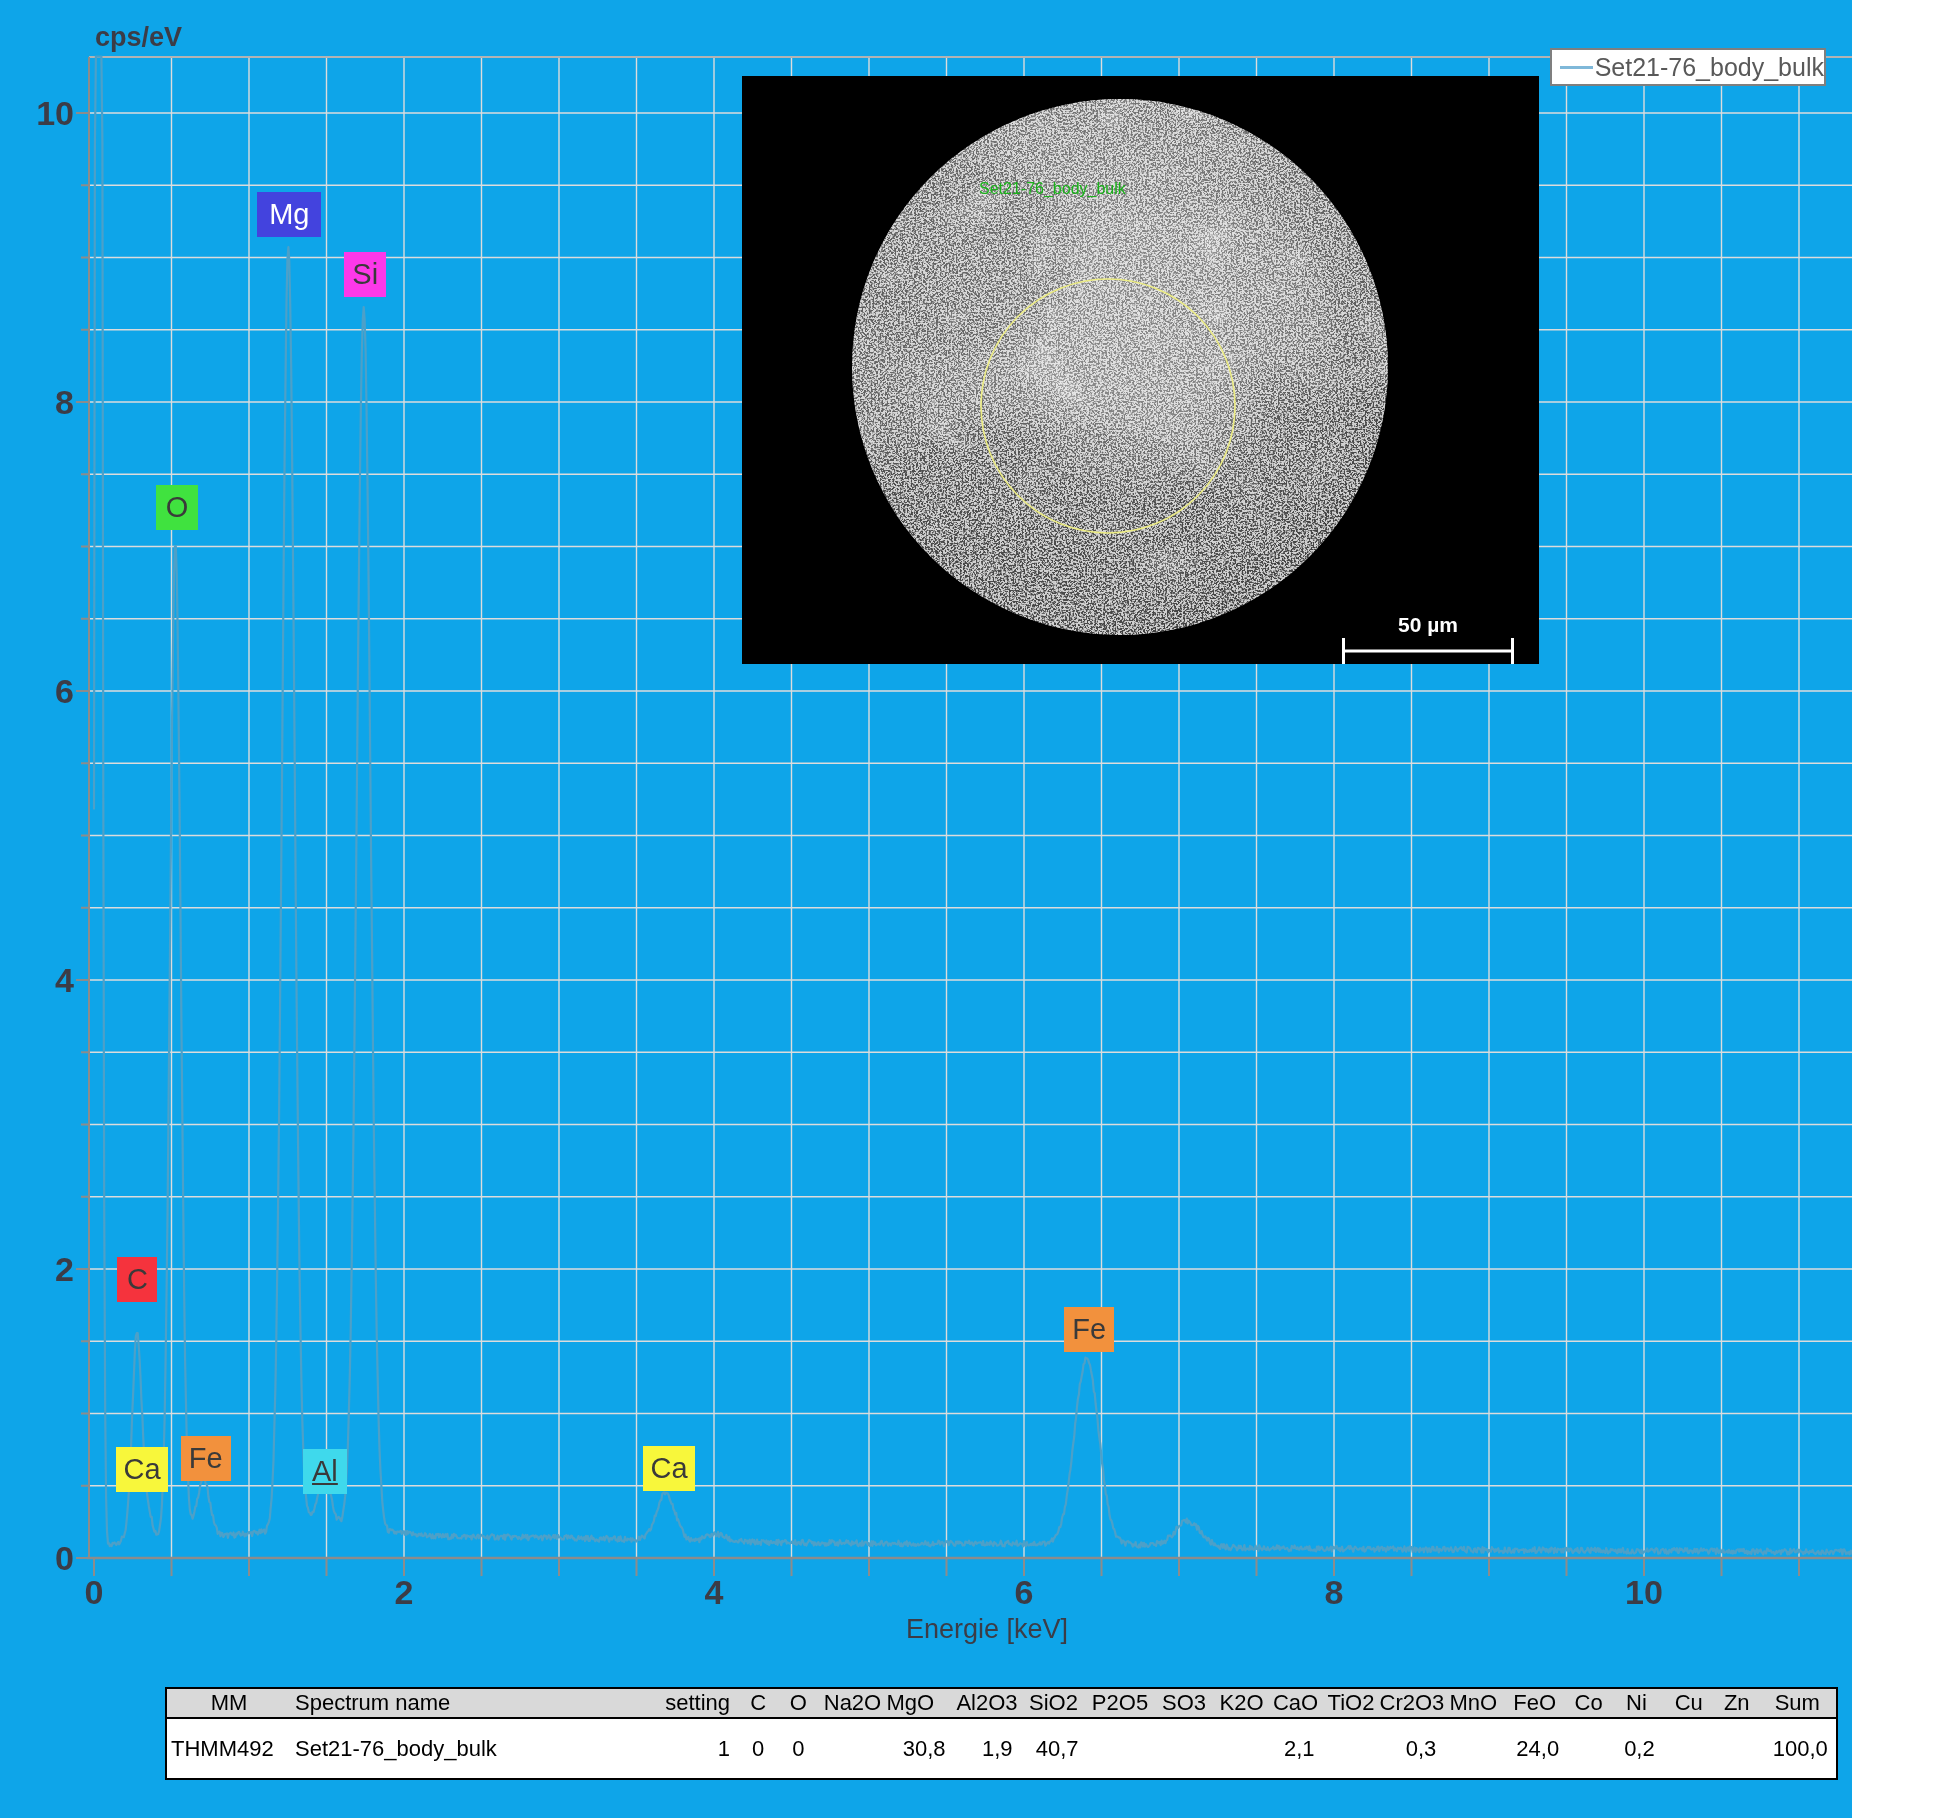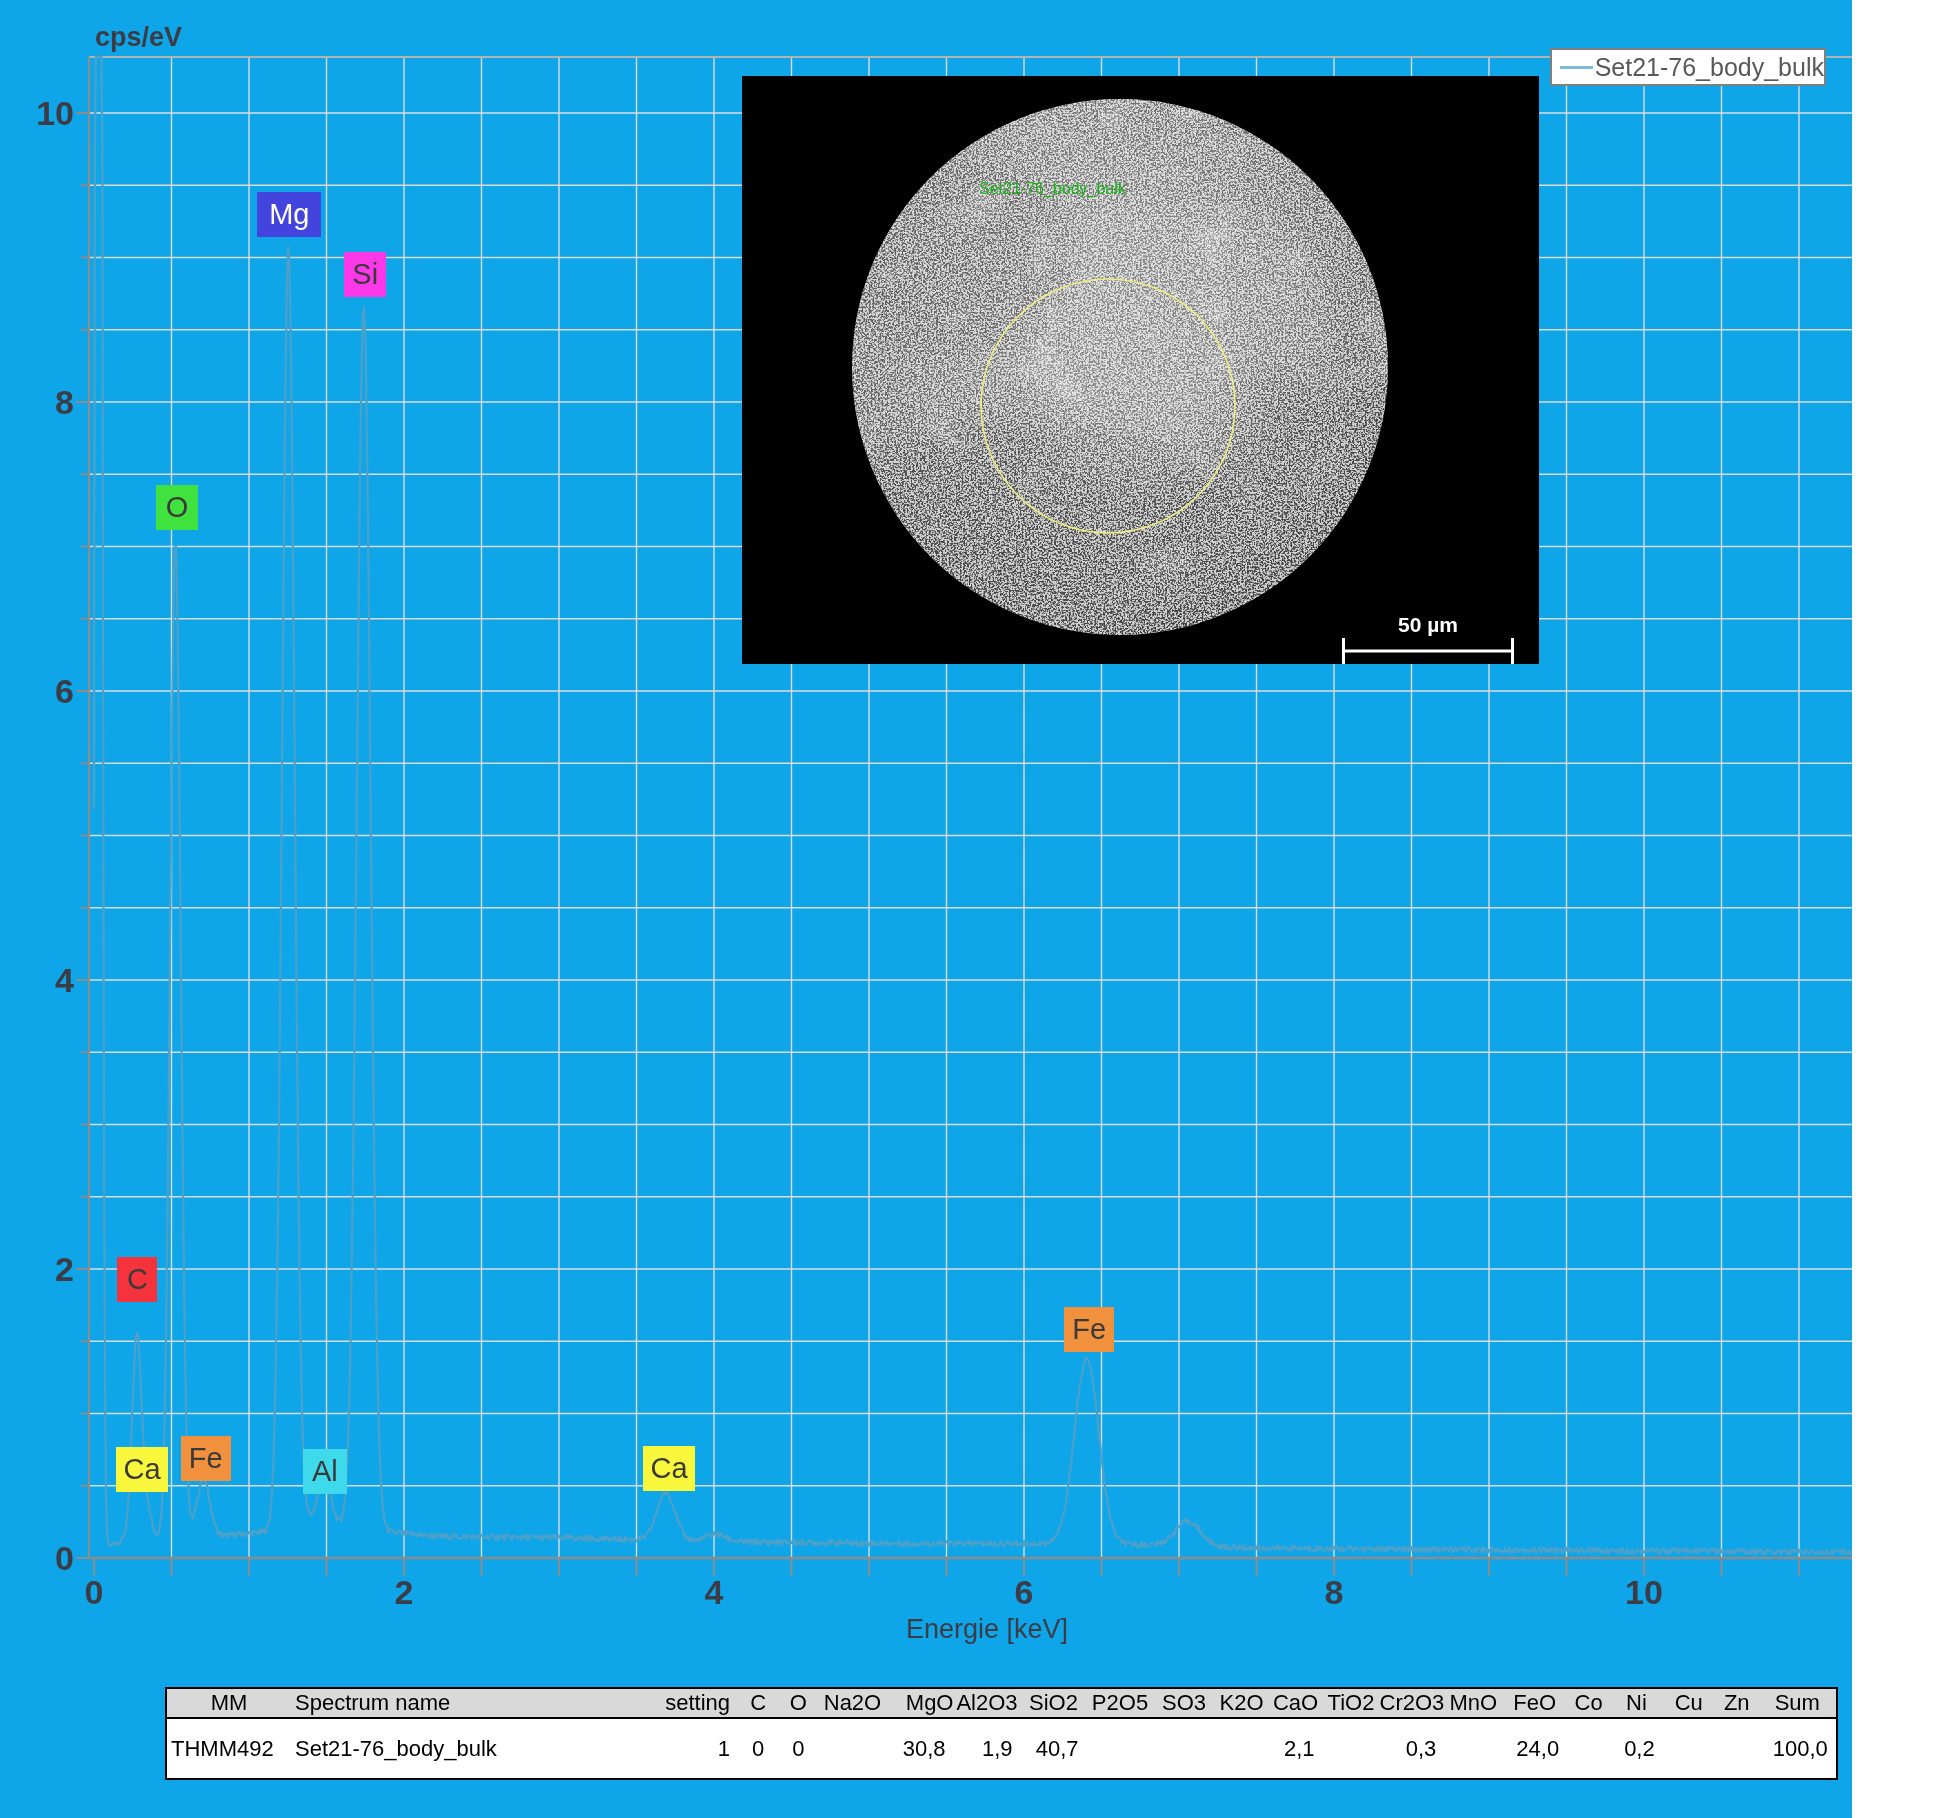--- a/index.html
+++ b/index.html
@@ -144,21 +144,21 @@
       </g>
       <path d="M94.0 809.4L94.9 145.7L95.9 56.6L96.8 56.6L97.7 56.6L98.7 56.6L99.6 56.6L100.5 56.6L101.4 56.6L102.4 142.8L103.3 800.7L104.2 1203.2L105.2 1412.3L106.1 1497.2L107.0 1531.2L108.0 1543.6L108.9 1543.2L109.8 1546.2L110.7 1544.6L111.7 1546.0L112.6 1542.9L113.5 1543.6L114.5 1542.5L115.4 1543.5L116.3 1544.8L117.3 1543.3L118.2 1541.9L119.1 1544.3L120.0 1542.9L121.0 1540.7L121.9 1536.5L122.8 1536.7L123.8 1537.2L124.7 1533.4L125.6 1530.3L126.5 1521.9L127.5 1510.6L128.4 1498.7L129.3 1485.5L130.3 1464.4L131.2 1442.9L132.1 1416.5L133.1 1394.4L134.0 1372.6L134.9 1350.5L135.8 1336.4L136.8 1333.1L137.7 1333.2L138.6 1344.1L139.6 1359.2L140.5 1377.3L141.4 1399.8L142.4 1417.3L143.3 1438.8L144.2 1457.1L145.2 1468.9L146.1 1482.8L147.0 1493.3L147.9 1500.0L148.9 1506.7L149.8 1511.8L150.7 1516.9L151.7 1516.9L152.6 1525.4L153.5 1528.5L154.4 1531.6L155.4 1531.0L156.3 1534.7L157.2 1534.4L158.2 1533.9L159.1 1531.1L160.0 1525.0L161.0 1518.0L161.9 1504.9L162.8 1483.5L163.8 1452.0L164.7 1414.9L165.6 1359.8L166.5 1297.2L167.5 1217.8L168.4 1123.7L169.3 1023.5L170.3 918.5L171.2 812.9L172.1 716.9L173.1 635.2L174.0 576.6L174.9 546.5L175.8 546.1L176.8 574.8L177.7 633.2L178.6 716.1L179.6 811.2L180.5 915.2L181.4 1021.0L182.4 1122.0L183.3 1212.7L184.2 1295.0L185.1 1360.5L186.1 1409.3L187.0 1449.4L187.9 1473.5L188.9 1497.6L189.8 1509.3L190.7 1514.4L191.7 1515.2L192.6 1518.7L193.5 1515.7L194.4 1511.8L195.4 1506.5L196.3 1506.1L197.2 1498.8L198.2 1497.4L199.1 1492.9L200.0 1486.1L200.9 1483.1L201.9 1480.7L202.8 1476.9L203.7 1479.9L204.7 1477.5L205.6 1483.9L206.5 1484.2L207.5 1487.0L208.4 1496.5L209.3 1501.9L210.3 1502.6L211.2 1510.0L212.1 1515.1L213.0 1515.1L214.0 1522.7L214.9 1524.9L215.8 1525.4L216.8 1527.8L217.7 1533.9L218.6 1532.0L219.6 1531.6L220.5 1536.2L221.4 1532.9L222.3 1533.1L223.3 1537.0L224.2 1535.7L225.1 1533.8L226.1 1533.9L227.0 1533.3L227.9 1537.8L228.8 1534.0L229.8 1533.3L230.7 1532.7L231.6 1534.5L232.6 1535.1L233.5 1532.5L234.4 1537.6L235.4 1537.1L236.3 1533.4L237.2 1534.4L238.2 1532.2L239.1 1531.8L240.0 1534.1L240.9 1535.6L241.9 1535.1L242.8 1531.7L243.7 1533.6L244.7 1536.3L245.6 1533.7L246.5 1535.5L247.4 1533.9L248.4 1532.2L249.3 1532.0L250.2 1533.3L251.2 1532.2L252.1 1535.9L253.0 1531.8L254.0 1530.9L254.9 1531.2L255.8 1532.8L256.8 1531.9L257.7 1534.5L258.6 1533.2L259.5 1529.7L260.5 1533.2L261.4 1529.4L262.3 1532.2L263.3 1530.6L264.2 1529.5L265.1 1533.6L266.1 1532.0L267.0 1525.7L267.9 1524.3L268.8 1522.1L269.8 1518.5L270.7 1507.7L271.6 1498.5L272.6 1480.0L273.5 1460.2L274.4 1424.9L275.4 1387.4L276.3 1338.9L277.2 1273.8L278.1 1201.7L279.1 1113.0L280.0 1013.5L280.9 906.3L281.9 790.4L282.8 674.6L283.7 560.3L284.6 458.0L285.6 371.5L286.5 302.2L287.4 259.7L288.4 247.1L289.3 261.7L290.2 303.6L291.2 368.1L292.1 455.4L293.0 558.8L294.0 672.1L294.9 785.3L295.8 902.5L296.7 1008.0L297.7 1108.4L298.6 1194.6L299.5 1269.6L300.5 1332.5L301.4 1379.7L302.3 1420.2L303.3 1449.7L304.2 1474.0L305.1 1487.3L306.0 1496.2L307.0 1505.9L307.9 1507.8L308.8 1512.3L309.8 1512.7L310.7 1514.9L311.6 1514.6L312.5 1511.8L313.5 1512.1L314.4 1508.7L315.3 1504.6L316.3 1502.7L317.2 1497.7L318.1 1493.9L319.1 1491.6L320.0 1490.4L320.9 1486.0L321.9 1483.6L322.8 1479.4L323.7 1477.3L324.6 1479.4L325.6 1479.9L326.5 1480.5L327.4 1485.4L328.4 1486.4L329.3 1493.4L330.2 1491.7L331.1 1495.7L332.1 1500.1L333.0 1506.7L333.9 1511.1L334.9 1513.3L335.8 1514.2L336.7 1519.7L337.7 1518.0L338.6 1516.9L339.5 1517.6L340.5 1519.8L341.4 1521.2L342.3 1517.3L343.2 1511.0L344.2 1504.6L345.1 1496.9L346.0 1485.0L347.0 1466.1L347.9 1444.6L348.8 1413.6L349.8 1376.1L350.7 1329.9L351.6 1271.5L352.5 1207.3L353.5 1131.8L354.4 1046.0L355.3 953.9L356.3 854.8L357.2 754.4L358.1 654.7L359.1 559.0L360.0 475.8L360.9 405.9L361.8 352.9L362.8 319.3L363.7 307.0L364.6 319.0L365.6 351.1L366.5 405.3L367.4 476.7L368.4 562.2L369.3 654.0L370.2 757.0L371.1 857.0L372.1 953.5L373.0 1049.2L373.9 1134.3L374.9 1208.7L375.8 1276.8L376.7 1332.7L377.7 1378.6L378.6 1419.3L379.5 1448.6L380.4 1469.5L381.4 1485.9L382.3 1501.8L383.2 1510.3L384.2 1518.3L385.1 1523.4L386.0 1525.1L387.0 1525.5L387.9 1532.0L388.8 1532.7L389.7 1529.1L390.7 1529.3L391.6 1530.2L392.5 1529.7L393.5 1530.7L394.4 1533.4L395.3 1532.0L396.3 1533.7L397.2 1531.5L398.1 1531.6L399.0 1532.1L400.0 1531.2L400.9 1530.9L401.8 1533.9L402.8 1531.8L403.7 1531.3L404.6 1534.6L405.6 1531.0L406.5 1534.7L407.4 1531.0L408.3 1533.5L409.3 1531.7L410.2 1531.9L411.1 1532.9L412.1 1535.3L413.0 1532.3L413.9 1534.6L414.8 1534.3L415.8 1534.2L416.7 1536.4L417.6 1536.2L418.6 1533.9L419.5 1533.8L420.4 1535.4L421.4 1533.4L422.3 1535.9L423.2 1536.1L424.1 1535.7L425.1 1533.2L426.0 1534.1L426.9 1537.3L427.9 1536.4L428.8 1536.4L429.7 1533.8L430.7 1535.9L431.6 1538.3L432.5 1534.4L433.4 1538.3L434.4 1536.2L435.3 1538.4L436.2 1534.1L437.2 1534.8L438.1 1533.8L439.0 1537.1L440.0 1534.1L440.9 1535.7L441.8 1537.5L442.8 1534.0L443.7 1536.9L444.6 1537.0L445.5 1534.2L446.5 1536.6L447.4 1534.0L448.3 1539.2L449.3 1539.2L450.2 1537.7L451.1 1538.7L452.1 1534.7L453.0 1537.7L453.9 1533.8L454.8 1535.7L455.8 1534.7L456.7 1536.4L457.6 1538.2L458.6 1538.2L459.5 1538.3L460.4 1538.1L461.4 1538.5L462.3 1535.8L463.2 1536.4L464.1 1534.8L465.1 1535.3L466.0 1538.8L466.9 1535.4L467.9 1536.3L468.8 1536.1L469.7 1536.9L470.7 1536.2L471.6 1539.5L472.5 1535.2L473.4 1534.7L474.4 1537.2L475.3 1537.6L476.2 1538.5L477.2 1535.3L478.1 1534.7L479.0 1538.1L480.0 1536.1L480.9 1534.7L481.8 1535.4L482.7 1536.7L483.7 1536.1L484.6 1537.7L485.5 1537.5L486.5 1537.9L487.4 1535.6L488.3 1539.6L489.3 1537.9L490.2 1536.4L491.1 1535.0L492.0 1534.2L493.0 1535.3L493.9 1535.2L494.8 1539.5L495.8 1539.3L496.7 1538.5L497.6 1535.7L498.5 1539.7L499.5 1536.6L500.4 1536.3L501.3 1535.8L502.3 1535.9L503.2 1538.7L504.1 1534.7L505.1 1539.9L506.0 1535.1L506.9 1535.7L507.8 1534.4L508.8 1535.3L509.7 1535.7L510.6 1537.6L511.6 1539.6L512.5 1536.0L513.4 1536.9L514.4 1535.8L515.3 1536.1L516.2 1536.2L517.1 1537.4L518.1 1538.8L519.0 1536.9L519.9 1537.9L520.9 1539.4L521.8 1538.5L522.7 1534.7L523.7 1537.6L524.6 1536.6L525.5 1534.9L526.5 1538.4L527.4 1535.1L528.3 1540.2L529.2 1537.9L530.2 1536.4L531.1 1536.3L532.0 1535.8L533.0 1535.4L533.9 1535.8L534.8 1537.6L535.8 1535.4L536.7 1537.1L537.6 1536.5L538.5 1539.0L539.5 1537.6L540.4 1536.4L541.3 1535.9L542.3 1540.3L543.2 1537.6L544.1 1535.3L545.0 1536.1L546.0 1535.9L546.9 1538.8L547.8 1537.8L548.8 1535.2L549.7 1536.0L550.6 1539.4L551.6 1537.7L552.5 1537.0L553.4 1535.1L554.4 1538.1L555.3 1535.0L556.2 1537.3L557.1 1538.9L558.1 1535.0L559.0 1537.1L559.9 1537.3L560.9 1537.9L561.8 1539.4L562.7 1539.1L563.7 1539.5L564.6 1536.1L565.5 1535.9L566.4 1535.2L567.4 1538.7L568.3 1535.5L569.2 1537.2L570.2 1538.1L571.1 1535.7L572.0 1535.8L573.0 1538.7L573.9 1538.2L574.8 1540.4L575.7 1539.7L576.7 1540.6L577.6 1538.5L578.5 1536.1L579.5 1538.9L580.4 1538.2L581.3 1536.7L582.3 1539.5L583.2 1538.8L584.1 1537.2L585.0 1541.1L586.0 1535.9L586.9 1539.4L587.8 1536.1L588.8 1541.0L589.7 1541.0L590.6 1537.5L591.5 1535.7L592.5 1539.2L593.4 1537.9L594.3 1539.5L595.3 1541.2L596.2 1539.4L597.1 1539.7L598.1 1541.1L599.0 1541.6L599.9 1537.8L600.9 1537.4L601.8 1539.7L602.7 1539.5L603.6 1537.0L604.6 1540.4L605.5 1538.6L606.4 1536.0L607.4 1536.6L608.3 1538.6L609.2 1541.8L610.1 1538.4L611.1 1538.2L612.0 1539.5L612.9 1538.2L613.9 1536.8L614.8 1536.3L615.7 1540.2L616.7 1539.7L617.6 1541.5L618.5 1537.0L619.5 1540.9L620.4 1536.4L621.3 1539.5L622.2 1541.2L623.2 1540.6L624.1 1541.8L625.0 1536.8L626.0 1540.2L626.9 1540.5L627.8 1538.7L628.8 1539.4L629.7 1539.7L630.6 1538.2L631.5 1541.6L632.5 1538.3L633.4 1540.2L634.3 1540.3L635.3 1539.8L636.2 1541.5L637.1 1540.6L638.1 1539.9L639.0 1536.7L639.9 1540.0L640.8 1537.7L641.8 1535.6L642.7 1536.2L643.6 1537.5L644.6 1538.4L645.5 1534.6L646.4 1533.3L647.4 1531.8L648.3 1531.0L649.2 1529.1L650.1 1530.5L651.1 1529.1L652.0 1524.6L652.9 1523.4L653.9 1521.0L654.8 1515.5L655.7 1516.1L656.6 1512.3L657.6 1510.0L658.5 1507.6L659.4 1502.7L660.4 1500.4L661.3 1500.1L662.2 1494.0L663.2 1492.9L664.1 1492.4L665.0 1494.4L666.0 1492.7L666.9 1493.0L667.8 1493.4L668.7 1495.2L669.7 1499.3L670.6 1501.3L671.5 1503.8L672.5 1503.8L673.4 1509.1L674.3 1510.6L675.3 1514.5L676.2 1512.9L677.1 1520.4L678.0 1519.2L679.0 1522.0L679.9 1525.1L680.8 1526.6L681.8 1527.6L682.7 1529.4L683.6 1533.2L684.5 1536.8L685.5 1534.6L686.4 1539.5L687.3 1539.1L688.3 1536.9L689.2 1540.3L690.1 1541.6L691.1 1538.1L692.0 1540.4L692.9 1540.6L693.9 1539.3L694.8 1541.1L695.7 1538.6L696.6 1540.0L697.6 1539.4L698.5 1538.7L699.4 1542.2L700.4 1537.7L701.3 1539.4L702.2 1536.2L703.1 1537.2L704.1 1538.2L705.0 1537.6L705.9 1535.1L706.9 1534.3L707.8 1534.8L708.7 1534.8L709.7 1536.9L710.6 1537.2L711.5 1533.9L712.5 1535.8L713.4 1534.0L714.3 1532.3L715.2 1533.7L716.2 1536.3L717.1 1535.7L718.0 1531.8L719.0 1536.9L719.9 1535.0L720.8 1532.9L721.8 1533.9L722.7 1536.8L723.6 1537.1L724.5 1538.1L725.5 1537.4L726.4 1535.0L727.3 1538.7L728.3 1540.3L729.2 1536.9L730.1 1541.5L731.1 1539.6L732.0 1540.6L732.9 1541.4L733.8 1541.6L734.8 1541.9L735.7 1540.9L736.6 1541.1L737.6 1542.3L738.5 1542.4L739.4 1539.8L740.4 1540.3L741.3 1539.0L742.2 1541.5L743.1 1541.8L744.1 1543.5L745.0 1539.7L745.9 1540.9L746.9 1540.4L747.8 1543.3L748.7 1541.1L749.7 1539.7L750.6 1544.4L751.5 1540.8L752.4 1539.5L753.4 1542.5L754.3 1540.1L755.2 1544.5L756.2 1543.5L757.1 1539.6L758.0 1544.0L759.0 1542.2L759.9 1542.1L760.8 1545.0L761.7 1540.2L762.7 1540.5L763.6 1540.4L764.5 1541.9L765.5 1542.8L766.4 1540.5L767.3 1544.0L768.3 1541.4L769.2 1545.0L770.1 1541.7L771.0 1540.8L772.0 1543.0L772.9 1543.2L773.8 1541.9L774.8 1542.6L775.7 1543.9L776.6 1540.0L777.6 1544.8L778.5 1539.9L779.4 1542.3L780.3 1541.7L781.3 1545.1L782.2 1540.8L783.1 1541.8L784.1 1541.5L785.0 1540.1L785.9 1540.5L786.8 1543.6L787.8 1542.5L788.7 1543.0L789.6 1543.7L790.6 1542.8L791.5 1543.0L792.4 1541.1L793.4 1543.4L794.3 1543.9L795.2 1540.2L796.2 1544.8L797.1 1544.5L798.0 1542.2L798.9 1541.9L799.9 1544.0L800.8 1544.6L801.7 1540.5L802.7 1539.8L803.6 1543.2L804.5 1545.1L805.4 1543.6L806.4 1545.5L807.3 1543.0L808.2 1542.1L809.2 1540.0L810.1 1540.7L811.0 1541.3L812.0 1543.1L812.9 1542.0L813.8 1545.4L814.8 1542.4L815.7 1544.4L816.6 1545.1L817.5 1542.8L818.5 1542.2L819.4 1545.1L820.3 1545.1L821.3 1543.1L822.2 1542.4L823.1 1543.4L824.0 1542.8L825.0 1545.7L825.9 1543.2L826.8 1545.5L827.8 1543.5L828.7 1544.9L829.6 1540.1L830.6 1543.4L831.5 1540.4L832.4 1540.4L833.4 1542.0L834.3 1541.7L835.2 1545.1L836.1 1545.0L837.1 1542.4L838.0 1545.7L838.9 1543.4L839.9 1540.2L840.8 1542.7L841.7 1544.1L842.6 1543.3L843.6 1542.8L844.5 1543.8L845.4 1543.0L846.4 1540.4L847.3 1542.5L848.2 1541.0L849.2 1543.9L850.1 1543.7L851.0 1545.4L851.9 1541.4L852.9 1544.4L853.8 1542.4L854.7 1543.5L855.7 1542.4L856.6 1540.5L857.5 1545.3L858.5 1546.0L859.4 1544.1L860.3 1543.0L861.3 1545.8L862.2 1541.2L863.1 1545.6L864.0 1543.9L865.0 1542.0L865.9 1541.9L866.8 1542.2L867.8 1544.9L868.7 1543.1L869.6 1546.0L870.5 1545.4L871.5 1541.2L872.4 1545.8L873.3 1541.3L874.3 1543.9L875.2 1542.5L876.1 1545.3L877.1 1544.3L878.0 1544.3L878.9 1543.7L879.9 1544.8L880.8 1541.8L881.7 1540.8L882.6 1543.8L883.6 1545.7L884.5 1544.1L885.4 1542.2L886.4 1541.7L887.3 1542.6L888.2 1545.7L889.1 1543.5L890.1 1543.7L891.0 1545.4L891.9 1543.4L892.9 1542.8L893.8 1543.8L894.7 1542.8L895.7 1543.9L896.6 1544.1L897.5 1544.5L898.5 1540.7L899.4 1544.0L900.3 1546.1L901.2 1543.3L902.2 1546.4L903.1 1545.9L904.0 1543.1L905.0 1542.3L905.9 1544.6L906.8 1541.2L907.8 1546.0L908.7 1543.9L909.6 1542.4L910.5 1543.9L911.5 1545.5L912.4 1545.0L913.3 1543.5L914.3 1545.7L915.2 1544.2L916.1 1545.9L917.1 1544.7L918.0 1543.7L918.9 1545.4L919.8 1544.7L920.8 1544.4L921.7 1542.8L922.6 1543.3L923.6 1544.5L924.5 1544.0L925.4 1541.2L926.4 1544.5L927.3 1544.9L928.2 1542.5L929.1 1545.8L930.1 1546.3L931.0 1544.9L931.9 1545.2L932.9 1542.0L933.8 1545.3L934.7 1543.8L935.6 1544.0L936.6 1543.9L937.5 1543.8L938.4 1540.7L939.4 1541.2L940.3 1544.6L941.2 1542.9L942.2 1541.8L943.1 1543.2L944.0 1546.3L945.0 1543.8L945.9 1541.1L946.8 1541.9L947.7 1541.2L948.7 1545.2L949.6 1542.9L950.5 1540.9L951.5 1541.7L952.4 1542.7L953.3 1544.1L954.3 1545.6L955.2 1545.7L956.1 1541.5L957.0 1543.4L958.0 1541.5L958.9 1543.6L959.8 1541.7L960.8 1543.0L961.7 1542.8L962.6 1545.5L963.6 1544.8L964.5 1545.3L965.4 1541.5L966.3 1541.8L967.3 1543.0L968.2 1543.1L969.1 1540.7L970.1 1544.1L971.0 1543.0L971.9 1542.3L972.9 1545.0L973.8 1545.5L974.7 1542.6L975.6 1541.7L976.6 1543.8L977.5 1543.1L978.4 1542.6L979.4 1542.6L980.3 1542.1L981.2 1542.8L982.2 1545.0L983.1 1541.0L984.0 1545.2L984.9 1545.5L985.9 1545.1L986.8 1542.4L987.7 1544.8L988.7 1543.1L989.6 1544.8L990.5 1541.3L991.5 1542.9L992.4 1544.6L993.3 1545.8L994.2 1542.1L995.2 1543.2L996.1 1543.6L997.0 1545.6L998.0 1545.5L998.9 1544.8L999.8 1544.0L1000.8 1540.7L1001.7 1543.3L1002.6 1546.1L1003.5 1545.4L1004.5 1546.4L1005.4 1542.3L1006.3 1542.9L1007.3 1541.3L1008.2 1541.0L1009.1 1544.2L1010.1 1543.8L1011.0 1545.1L1011.9 1545.5L1012.8 1542.3L1013.8 1543.1L1014.7 1544.3L1015.6 1544.3L1016.6 1540.7L1017.5 1545.7L1018.4 1545.5L1019.3 1544.4L1020.3 1543.2L1021.2 1543.7L1022.1 1544.0L1023.1 1546.4L1024.0 1541.0L1024.9 1545.3L1025.9 1546.0L1026.8 1542.0L1027.7 1544.9L1028.7 1545.5L1029.6 1545.0L1030.5 1543.8L1031.4 1545.2L1032.4 1543.3L1033.3 1545.0L1034.2 1541.8L1035.2 1545.3L1036.1 1544.7L1037.0 1545.3L1037.9 1544.1L1038.9 1544.4L1039.8 1542.3L1040.7 1544.7L1041.7 1544.3L1042.6 1541.9L1043.5 1541.9L1044.5 1541.6L1045.4 1545.7L1046.3 1544.3L1047.3 1542.9L1048.2 1542.0L1049.1 1543.5L1050.0 1541.6L1051.0 1541.1L1051.9 1538.5L1052.8 1541.7L1053.8 1538.1L1054.7 1537.5L1055.6 1535.2L1056.5 1534.7L1057.5 1533.7L1058.4 1531.2L1059.3 1527.1L1060.3 1527.2L1061.2 1524.0L1062.1 1517.7L1063.1 1514.2L1064.0 1514.2L1064.9 1506.9L1065.8 1504.4L1066.8 1495.6L1067.7 1489.8L1068.6 1482.8L1069.6 1473.9L1070.5 1469.2L1071.4 1461.3L1072.4 1450.2L1073.3 1443.0L1074.2 1437.0L1075.2 1423.3L1076.1 1417.8L1077.0 1406.7L1077.9 1399.0L1078.9 1394.6L1079.8 1384.1L1080.7 1381.7L1081.7 1376.1L1082.6 1371.8L1083.5 1364.3L1084.5 1363.4L1085.4 1357.6L1086.3 1358.5L1087.2 1358.4L1088.2 1359.9L1089.1 1363.1L1090.0 1364.9L1091.0 1370.7L1091.9 1375.2L1092.8 1379.8L1093.8 1391.5L1094.7 1393.2L1095.6 1403.5L1096.5 1411.0L1097.5 1418.9L1098.4 1430.7L1099.3 1437.4L1100.3 1444.0L1101.2 1454.0L1102.1 1463.3L1103.0 1468.8L1104.0 1480.5L1104.9 1485.4L1105.8 1494.2L1106.8 1495.7L1107.7 1504.6L1108.6 1506.6L1109.6 1515.8L1110.5 1519.5L1111.4 1520.4L1112.3 1523.3L1113.3 1528.6L1114.2 1529.0L1115.1 1532.3L1116.1 1536.7L1117.0 1536.4L1117.9 1536.8L1118.9 1537.6L1119.8 1537.6L1120.7 1539.4L1121.7 1543.5L1122.6 1540.6L1123.5 1540.8L1124.4 1542.5L1125.4 1545.7L1126.3 1541.9L1127.2 1541.3L1128.2 1541.2L1129.1 1542.6L1130.0 1542.2L1131.0 1543.2L1131.9 1544.1L1132.8 1546.6L1133.7 1544.5L1134.7 1545.4L1135.6 1542.0L1136.5 1546.2L1137.5 1547.1L1138.4 1547.5L1139.3 1544.5L1140.3 1547.4L1141.2 1542.3L1142.1 1542.9L1143.0 1546.5L1144.0 1542.9L1144.9 1546.6L1145.8 1544.1L1146.8 1545.6L1147.7 1546.9L1148.6 1546.6L1149.6 1545.5L1150.5 1543.1L1151.4 1543.3L1152.3 1543.0L1153.3 1543.3L1154.2 1544.9L1155.1 1544.8L1156.1 1545.9L1157.0 1541.0L1157.9 1541.9L1158.8 1543.2L1159.8 1541.9L1160.7 1545.1L1161.6 1540.6L1162.6 1543.6L1163.5 1543.0L1164.4 1540.7L1165.4 1543.2L1166.3 1540.5L1167.2 1539.8L1168.1 1535.6L1169.1 1536.0L1170.0 1535.3L1170.9 1536.2L1171.9 1537.4L1172.8 1536.2L1173.7 1531.9L1174.7 1534.4L1175.6 1531.0L1176.5 1526.7L1177.5 1528.4L1178.4 1527.3L1179.3 1525.9L1180.2 1525.7L1181.2 1525.3L1182.1 1520.9L1183.0 1520.7L1184.0 1520.0L1184.9 1520.0L1185.8 1522.4L1186.8 1518.6L1187.7 1523.5L1188.6 1520.6L1189.5 1521.7L1190.5 1523.2L1191.4 1525.1L1192.3 1525.1L1193.3 1524.9L1194.2 1523.3L1195.1 1525.0L1196.0 1524.2L1197.0 1529.7L1197.9 1525.8L1198.8 1527.2L1199.8 1532.9L1200.7 1533.4L1201.6 1531.1L1202.6 1535.0L1203.5 1537.2L1204.4 1537.4L1205.3 1536.3L1206.3 1538.6L1207.2 1540.6L1208.1 1537.8L1209.1 1538.7L1210.0 1543.2L1210.9 1544.5L1211.9 1540.1L1212.8 1543.4L1213.7 1545.2L1214.7 1543.4L1215.6 1545.5L1216.5 1545.6L1217.4 1546.6L1218.4 1545.7L1219.3 1548.0L1220.2 1549.0L1221.2 1544.3L1222.1 1544.4L1223.0 1547.8L1224.0 1544.2L1224.9 1547.7L1225.8 1549.4L1226.7 1544.7L1227.7 1546.8L1228.6 1549.7L1229.5 1548.1L1230.5 1550.2L1231.4 1548.5L1232.3 1547.0L1233.3 1544.8L1234.2 1545.5L1235.1 1546.9L1236.0 1547.4L1237.0 1550.4L1237.9 1549.0L1238.8 1545.6L1239.8 1548.2L1240.7 1545.9L1241.6 1548.5L1242.5 1550.2L1243.5 1549.2L1244.4 1545.1L1245.3 1550.4L1246.3 1549.1L1247.2 1548.5L1248.1 1549.0L1249.1 1549.8L1250.0 1545.9L1250.9 1549.4L1251.8 1546.7L1252.8 1549.0L1253.7 1550.0L1254.6 1548.6L1255.6 1545.6L1256.5 1549.0L1257.4 1547.9L1258.4 1550.8L1259.3 1545.4L1260.2 1547.7L1261.2 1548.6L1262.1 1550.2L1263.0 1549.0L1263.9 1546.3L1264.9 1549.0L1265.8 1549.7L1266.7 1550.1L1267.7 1547.2L1268.6 1549.7L1269.5 1550.3L1270.5 1549.3L1271.4 1548.3L1272.3 1548.2L1273.2 1546.7L1274.2 1549.5L1275.1 1547.8L1276.0 1549.0L1277.0 1545.4L1277.9 1548.4L1278.8 1545.9L1279.8 1550.0L1280.7 1547.3L1281.6 1548.3L1282.5 1547.6L1283.5 1546.4L1284.4 1548.4L1285.3 1549.2L1286.3 1548.4L1287.2 1547.9L1288.1 1549.6L1289.0 1551.2L1290.0 1549.7L1290.9 1550.7L1291.8 1545.8L1292.8 1547.1L1293.7 1548.1L1294.6 1545.5L1295.6 1548.4L1296.5 1548.9L1297.4 1547.3L1298.4 1549.5L1299.3 1549.8L1300.2 1547.4L1301.1 1546.7L1302.1 1549.4L1303.0 1549.0L1303.9 1549.3L1304.9 1547.4L1305.8 1548.8L1306.7 1546.7L1307.7 1547.3L1308.6 1550.0L1309.5 1546.2L1310.4 1550.5L1311.4 1549.6L1312.3 1550.5L1313.2 1550.6L1314.2 1549.3L1315.1 1550.9L1316.0 1551.4L1317.0 1546.6L1317.9 1549.6L1318.8 1546.5L1319.7 1550.0L1320.7 1548.4L1321.6 1546.9L1322.5 1548.5L1323.5 1550.1L1324.4 1550.8L1325.3 1550.7L1326.3 1549.6L1327.2 1547.2L1328.1 1549.6L1329.0 1550.3L1330.0 1548.0L1330.9 1546.6L1331.8 1551.5L1332.8 1547.2L1333.7 1546.8L1334.6 1548.4L1335.5 1548.5L1336.5 1545.9L1337.4 1548.1L1338.3 1549.8L1339.3 1548.1L1340.2 1551.1L1341.1 1548.3L1342.1 1546.6L1343.0 1551.4L1343.9 1550.6L1344.9 1549.9L1345.8 1549.3L1346.7 1548.4L1347.6 1547.7L1348.6 1546.2L1349.5 1549.0L1350.4 1546.0L1351.4 1548.7L1352.3 1548.5L1353.2 1551.6L1354.2 1548.3L1355.1 1546.6L1356.0 1547.7L1356.9 1548.9L1357.9 1549.7L1358.8 1549.6L1359.7 1548.4L1360.7 1548.5L1361.6 1548.4L1362.5 1550.6L1363.4 1546.8L1364.4 1551.6L1365.3 1551.2L1366.2 1549.1L1367.2 1547.9L1368.1 1546.8L1369.0 1548.3L1370.0 1547.0L1370.9 1549.3L1371.8 1549.6L1372.8 1549.0L1373.7 1548.0L1374.6 1551.7L1375.5 1549.2L1376.5 1550.0L1377.4 1546.7L1378.3 1546.5L1379.3 1551.2L1380.2 1548.5L1381.1 1547.2L1382.1 1546.8L1383.0 1550.1L1383.9 1548.1L1384.8 1548.2L1385.8 1551.6L1386.7 1550.0L1387.6 1546.7L1388.6 1549.8L1389.5 1549.0L1390.4 1546.9L1391.4 1548.0L1392.3 1547.6L1393.2 1546.4L1394.1 1550.5L1395.1 1548.4L1396.0 1549.7L1396.9 1551.1L1397.9 1547.7L1398.8 1547.9L1399.7 1548.9L1400.6 1547.6L1401.6 1548.7L1402.5 1551.6L1403.4 1550.8L1404.4 1546.4L1405.3 1550.1L1406.2 1551.7L1407.2 1547.8L1408.1 1547.4L1409.0 1550.8L1410.0 1546.4L1410.9 1547.2L1411.8 1547.2L1412.7 1552.0L1413.7 1549.1L1414.6 1547.4L1415.5 1551.9L1416.5 1548.0L1417.4 1550.0L1418.3 1549.4L1419.3 1552.2L1420.2 1547.8L1421.1 1550.4L1422.0 1549.7L1423.0 1548.4L1423.9 1552.2L1424.8 1548.8L1425.8 1547.4L1426.7 1548.3L1427.6 1552.3L1428.5 1548.6L1429.5 1548.4L1430.4 1552.0L1431.3 1551.3L1432.3 1546.9L1433.2 1546.8L1434.1 1550.5L1435.1 1550.4L1436.0 1550.7L1436.9 1546.9L1437.8 1549.0L1438.8 1552.4L1439.7 1548.8L1440.6 1549.9L1441.6 1550.8L1442.5 1549.7L1443.4 1547.2L1444.4 1546.8L1445.3 1551.1L1446.2 1548.6L1447.2 1548.4L1448.1 1548.4L1449.0 1550.9L1449.9 1549.8L1450.9 1547.3L1451.8 1549.7L1452.7 1552.2L1453.7 1552.0L1454.6 1549.3L1455.5 1547.0L1456.5 1548.8L1457.4 1551.2L1458.3 1549.2L1459.2 1548.8L1460.2 1547.6L1461.1 1547.2L1462.0 1549.3L1463.0 1550.1L1463.9 1546.9L1464.8 1550.8L1465.8 1551.6L1466.7 1552.5L1467.6 1546.8L1468.5 1547.1L1469.5 1547.7L1470.4 1549.1L1471.3 1551.2L1472.3 1551.5L1473.2 1552.4L1474.1 1549.0L1475.0 1548.5L1476.0 1551.9L1476.9 1552.4L1477.8 1547.8L1478.8 1548.3L1479.7 1548.8L1480.6 1549.9L1481.6 1552.5L1482.5 1547.2L1483.4 1552.6L1484.4 1548.0L1485.3 1549.3L1486.2 1550.1L1487.1 1549.0L1488.1 1552.3L1489.0 1550.1L1489.9 1550.5L1490.9 1551.7L1491.8 1547.1L1492.7 1548.8L1493.6 1549.3L1494.6 1551.9L1495.5 1549.3L1496.4 1550.9L1497.4 1549.2L1498.3 1548.2L1499.2 1552.4L1500.2 1551.0L1501.1 1550.9L1502.0 1550.8L1503.0 1552.8L1503.9 1552.6L1504.8 1547.7L1505.7 1551.3L1506.7 1551.3L1507.6 1552.5L1508.5 1547.9L1509.5 1547.8L1510.4 1551.8L1511.3 1552.8L1512.3 1552.0L1513.2 1549.6L1514.1 1552.7L1515.0 1548.7L1516.0 1548.9L1516.9 1548.7L1517.8 1549.8L1518.8 1552.2L1519.7 1550.0L1520.6 1550.1L1521.6 1549.7L1522.5 1549.8L1523.4 1549.1L1524.3 1552.9L1525.3 1549.4L1526.2 1550.1L1527.1 1552.0L1528.1 1550.7L1529.0 1551.8L1529.9 1549.8L1530.8 1550.2L1531.8 1551.6L1532.7 1548.5L1533.6 1551.0L1534.6 1547.2L1535.5 1552.8L1536.4 1552.7L1537.4 1550.9L1538.3 1549.9L1539.2 1547.4L1540.2 1550.0L1541.1 1552.4L1542.0 1549.9L1542.9 1547.5L1543.9 1549.7L1544.8 1548.7L1545.7 1551.7L1546.7 1549.0L1547.6 1550.7L1548.5 1552.5L1549.5 1548.9L1550.4 1551.7L1551.3 1547.5L1552.2 1548.6L1553.2 1549.0L1554.1 1553.0L1555.0 1547.9L1556.0 1551.7L1556.9 1552.4L1557.8 1548.7L1558.8 1549.3L1559.7 1549.7L1560.6 1549.1L1561.5 1552.5L1562.5 1548.8L1563.4 1552.5L1564.3 1548.6L1565.3 1547.9L1566.2 1547.9L1567.1 1550.6L1568.0 1548.5L1569.0 1551.4L1569.9 1548.6L1570.8 1548.6L1571.8 1550.6L1572.7 1552.9L1573.6 1552.0L1574.6 1550.3L1575.5 1549.2L1576.4 1550.9L1577.4 1548.0L1578.3 1552.3L1579.2 1552.8L1580.1 1551.5L1581.1 1547.8L1582.0 1548.3L1582.9 1551.0L1583.9 1552.5L1584.8 1552.7L1585.7 1551.0L1586.7 1550.6L1587.6 1547.9L1588.5 1548.7L1589.4 1552.0L1590.4 1552.8L1591.3 1547.9L1592.2 1550.0L1593.2 1549.2L1594.1 1550.7L1595.0 1547.7L1595.9 1552.0L1596.9 1549.9L1597.8 1548.1L1598.7 1551.7L1599.7 1548.7L1600.6 1552.2L1601.5 1550.5L1602.5 1552.3L1603.4 1550.4L1604.3 1552.0L1605.3 1552.9L1606.2 1548.0L1607.1 1550.7L1608.0 1553.4L1609.0 1551.4L1609.9 1552.3L1610.8 1549.1L1611.8 1550.2L1612.7 1549.4L1613.6 1550.6L1614.6 1551.1L1615.5 1549.7L1616.4 1552.5L1617.3 1553.2L1618.3 1549.3L1619.2 1552.0L1620.1 1549.3L1621.1 1552.3L1622.0 1549.7L1622.9 1547.9L1623.9 1552.7L1624.8 1552.5L1625.7 1551.7L1626.6 1553.5L1627.6 1549.0L1628.5 1553.2L1629.4 1553.4L1630.4 1552.6L1631.3 1553.3L1632.2 1549.6L1633.1 1551.9L1634.1 1553.5L1635.0 1553.1L1635.9 1552.3L1636.9 1549.1L1637.8 1549.4L1638.7 1549.8L1639.7 1551.9L1640.6 1553.1L1641.5 1549.7L1642.5 1553.6L1643.4 1552.3L1644.3 1551.3L1645.2 1551.9L1646.2 1550.3L1647.1 1548.4L1648.0 1551.7L1649.0 1551.1L1649.9 1550.5L1650.8 1549.1L1651.8 1548.7L1652.7 1550.2L1653.6 1550.0L1654.5 1552.5L1655.5 1548.8L1656.4 1548.2L1657.3 1549.0L1658.3 1553.7L1659.2 1552.6L1660.1 1553.3L1661.0 1550.0L1662.0 1549.5L1662.9 1548.8L1663.8 1550.5L1664.8 1552.8L1665.7 1549.4L1666.6 1553.6L1667.6 1551.4L1668.5 1553.6L1669.4 1549.8L1670.3 1550.4L1671.3 1552.3L1672.2 1548.9L1673.1 1550.1L1674.1 1548.1L1675.0 1549.5L1675.9 1550.5L1676.9 1548.2L1677.8 1552.6L1678.7 1552.9L1679.7 1548.3L1680.6 1550.1L1681.5 1548.9L1682.4 1549.9L1683.4 1551.7L1684.3 1551.2L1685.2 1548.2L1686.2 1550.5L1687.1 1548.3L1688.0 1552.8L1689.0 1552.8L1689.9 1550.3L1690.8 1550.4L1691.7 1550.8L1692.7 1553.0L1693.6 1551.3L1694.5 1548.8L1695.5 1552.2L1696.4 1549.0L1697.3 1549.0L1698.3 1553.5L1699.2 1552.0L1700.1 1550.6L1701.0 1548.3L1702.0 1550.6L1702.9 1550.8L1703.8 1548.8L1704.8 1550.1L1705.7 1550.5L1706.6 1549.6L1707.5 1550.5L1708.5 1553.7L1709.4 1552.2L1710.3 1549.7L1711.3 1548.6L1712.2 1548.7L1713.1 1551.1L1714.1 1548.8L1715.0 1549.6L1715.9 1553.8L1716.9 1548.3L1717.8 1550.0L1718.7 1553.2L1719.6 1550.9L1720.6 1549.7L1721.5 1552.0L1722.4 1552.4L1723.4 1549.7L1724.3 1552.8L1725.2 1552.4L1726.1 1551.8L1727.1 1550.7L1728.0 1552.7L1728.9 1549.8L1729.9 1552.5L1730.8 1553.1L1731.7 1550.7L1732.7 1553.6L1733.6 1550.7L1734.5 1552.9L1735.5 1553.1L1736.4 1550.1L1737.3 1549.6L1738.2 1549.4L1739.2 1551.6L1740.1 1549.2L1741.0 1551.1L1742.0 1549.2L1742.9 1551.2L1743.8 1548.9L1744.8 1552.9L1745.7 1552.8L1746.6 1550.7L1747.5 1553.9L1748.5 1551.4L1749.4 1553.4L1750.3 1552.0L1751.3 1554.1L1752.2 1549.7L1753.1 1549.1L1754.1 1550.8L1755.0 1554.1L1755.9 1551.0L1756.8 1549.2L1757.8 1552.9L1758.7 1550.4L1759.6 1551.3L1760.6 1549.4L1761.5 1552.1L1762.4 1552.9L1763.3 1554.3L1764.3 1551.3L1765.2 1551.7L1766.1 1553.6L1767.1 1548.7L1768.0 1549.4L1768.9 1550.9L1769.9 1550.8L1770.8 1550.3L1771.7 1552.7L1772.7 1552.2L1773.6 1552.0L1774.5 1554.2L1775.4 1553.7L1776.4 1551.1L1777.3 1552.7L1778.2 1551.9L1779.2 1550.6L1780.1 1550.8L1781.0 1554.1L1782.0 1550.0L1782.9 1551.6L1783.8 1550.4L1784.7 1549.2L1785.7 1550.2L1786.6 1551.4L1787.5 1554.4L1788.5 1552.0L1789.4 1554.3L1790.3 1548.8L1791.3 1552.7L1792.2 1550.9L1793.1 1550.3L1794.0 1549.2L1795.0 1552.2L1795.9 1552.3L1796.8 1551.1L1797.8 1549.4L1798.7 1552.5L1799.6 1549.8L1800.5 1551.1L1801.5 1551.7L1802.4 1552.4L1803.3 1554.1L1804.3 1551.8L1805.2 1553.3L1806.1 1549.4L1807.1 1552.2L1808.0 1551.8L1808.9 1553.5L1809.9 1551.1L1810.8 1551.8L1811.7 1551.8L1812.6 1550.0L1813.6 1552.7L1814.5 1553.1L1815.4 1554.1L1816.4 1553.2L1817.3 1551.9L1818.2 1551.0L1819.2 1553.9L1820.1 1552.7L1821.0 1554.3L1821.9 1550.6L1822.9 1551.1L1823.8 1553.6L1824.7 1552.9L1825.7 1554.0L1826.6 1549.7L1827.5 1552.0L1828.4 1552.4L1829.4 1554.1L1830.3 1551.4L1831.2 1550.8L1832.2 1551.4L1833.1 1554.0L1834.0 1552.1L1835.0 1550.0L1835.9 1549.9L1836.8 1550.1L1837.8 1550.7L1838.7 1550.2L1839.6 1551.8L1840.5 1549.3L1841.5 1549.5L1842.4 1554.5L1843.3 1549.5L1844.3 1549.3L1845.2 1551.7L1846.1 1554.0L1847.1 1552.5L1848.0 1553.7L1848.9 1552.0L1849.8 1554.3L1850.8 1550.5L1851.7 1551.9L1852.6 1554.5L1853.6 1551.7L1854.5 1554.0L1855.4 1551.1L1856.4 1552.7L1857.3 1549.7L1858.2 1554.1L1859.1 1553.6L1860.1 1549.7L1861.0 1553.7L1861.9 1549.2L1862.9 1550.6L1863.8 1551.5L1864.7 1552.3L1865.6 1551.0L1866.6 1550.4L1867.5 1554.3L1868.4 1553.9L1869.4 1554.7L1870.3 1551.3L1871.2 1552.0L1872.2 1554.8L1873.1 1552.8L1874.0 1553.9L1875.0 1554.8L1875.9 1550.3L1876.8 1554.9L1877.7 1552.5L1878.7 1550.7L1879.6 1549.2L1880.5 1549.9L1881.5 1554.4L1882.4 1552.7L1883.3 1551.0L1884.3 1553.8L1885.2 1553.4L1886.1 1550.7L1887.0 1554.4L1888.0 1554.0L1888.9 1551.6L1889.8 1553.5L1890.8 1551.5L1891.7 1551.6L1892.6 1552.9L1893.5 1549.9L1894.5 1551.0L1895.4 1553.3L1896.3 1551.2L1897.3 1552.6L1898.2 1552.1L1899.1 1550.4L1900.1 1551.2L1901.0 1554.9L1901.9 1549.3L1902.8 1549.8L1903.8 1551.5L1904.7 1550.9L1905.6 1554.6L1906.6 1549.8L1907.5 1552.7L1908.4 1550.8L1909.4 1552.9L1910.3 1553.1L1911.2 1553.4L1912.2 1554.8" fill="none" stroke="#4da0c8" stroke-width="2.2" stroke-linejoin="round"></path>
     </svg>
 
   <div id="elem-labels">
       <div class="elem-label" style="left: 117.4px; top: 1256.62px; width: 40px; background: rgb(245, 51, 61); color: rgb(58, 58, 58);">C</div>
       <div class="elem-label" style="left: 116.05px; top: 1447.36px; width: 52px; background: rgb(248, 247, 59); color: rgb(58, 58, 58);">Ca</div>
       <div class="elem-label" style="left: 180.6px; top: 1435.8px; width: 50px; background: rgb(242, 145, 61); color: rgb(58, 58, 58);">Fe</div>
       <div class="elem-label" style="left: 155.925px; top: 484.985px; width: 42px; background: rgb(64, 226, 63); color: rgb(58, 58, 58);">O</div>
       <div class="elem-label" style="left: 257.3px; top: 191.65px; width: 64px; background: rgb(67, 67, 222); color: rgb(255, 255, 255);">Mg</div>
-      <div class="elem-label" style="left: 302.95px; top: 1448.8px; width: 44px; background: rgb(63, 217, 236); color: rgb(58, 58, 58);">Al</div>
+      <div class="elem-label" style="left: 302.95px; top: 1448.8px; width: 44px; background: rgb(63, 217, 236); color: rgb(58, 58, 58); text-decoration: underline;">Al</div>
       <div class="elem-label" style="left: 344.25px; top: 252.34px; width: 42px; background: rgb(253, 56, 233); color: rgb(58, 58, 58);">Si</div>
       <div class="elem-label" style="left: 643.05px; top: 1445.91px; width: 52px; background: rgb(248, 247, 59); color: rgb(58, 58, 58);">Ca</div>
       <div class="elem-label" style="left: 1064.1px; top: 1307.19px; width: 50px; background: rgb(242, 145, 61); color: rgb(58, 58, 58);">Fe</div>
     </div>
 
   <div class="x-axis-title">Energie [keV]</div>
 
   <div class="legend-box">
     <span class="legend-line"></span>
     <span class="legend-label">Set21-76_body_bulk</span>
@@ -239,21 +239,21 @@
         <col style="width: 64px;">
       </colgroup>
     <thead>
         <tr id="results-head-row" style="border-bottom: 2px solid rgb(0, 0, 0);">
           <th style="text-align: center;">MM</th>
           <th class="pl" style="text-align: left;">Spectrum name</th>
           <th class="pr" style="text-align: right;">setting</th>
           <th style="text-align: center;">C</th>
           <th style="text-align: center;">O</th>
           <th style="text-align: center;">Na2O</th>
-          <th style="text-align: right; margin-top: 36px;">MgO</th>
+          <th style="text-align: left; margin-top: 36px;">MgO</th>
           <th style="text-align: center;">Al2O3</th>
           <th style="text-align: center;">SiO2</th>
           <th style="text-align: center;">P2O5</th>
           <th style="text-align: center;">SO3</th>
           <th style="text-align: center;">K2O</th>
           <th style="text-align: center;">CaO</th>
           <th style="text-align: center;">TiO2</th>
           <th style="text-align: center;">Cr2O3</th>
           <th style="text-align: center;">MnO</th>
           <th style="text-align: center;">FeO</th>

